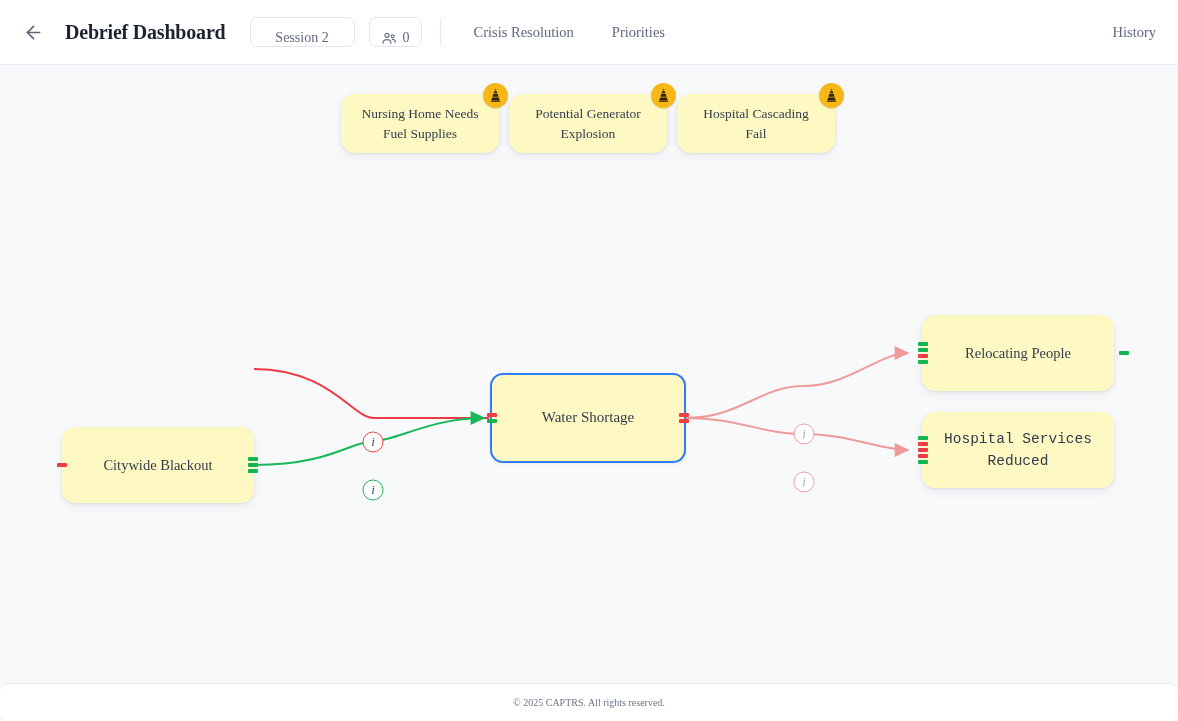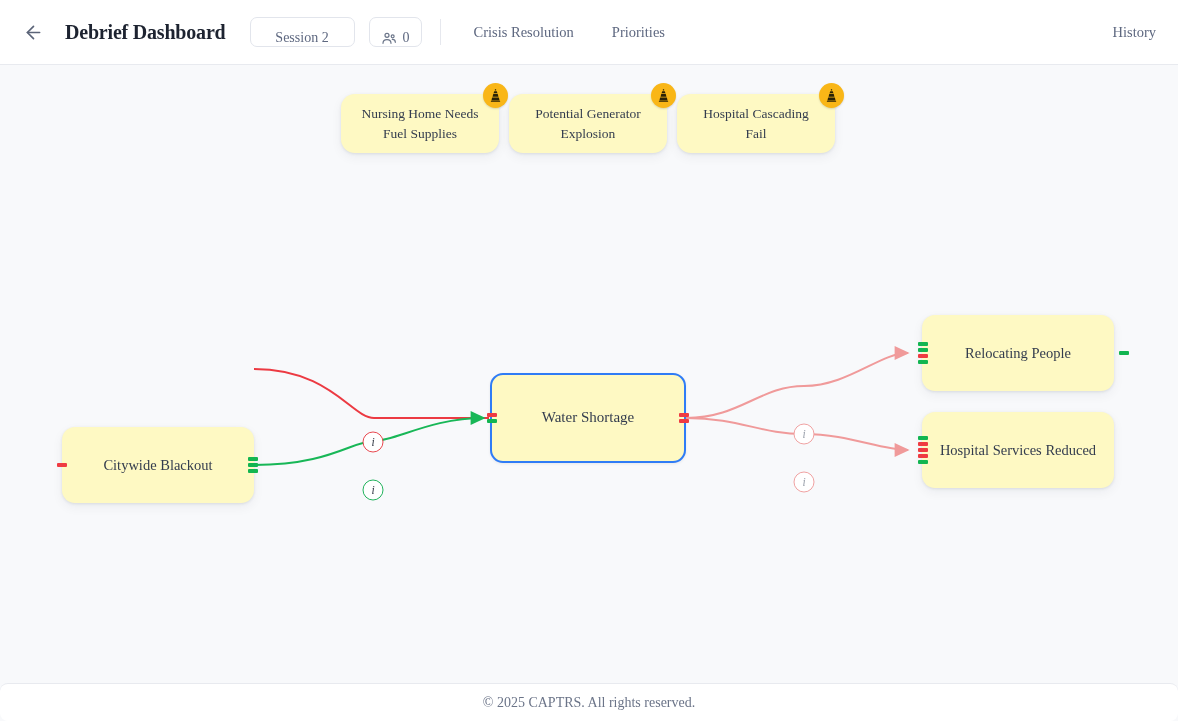--- a/index.html
+++ b/index.html
@@ -209,21 +209,21 @@
     position: absolute;
     left: 0;
     bottom: 0;
     width: 1178px;
     height: 38px;
     background: #ffffff;
     border-top: 1px solid #e8eaef;
     display: flex;
     align-items: center;
     justify-content: center;
-    font-size: 14px;
+    font-size: 10px;
     color: #6a7governing;
     color: #6b7488;
     border-radius: 8px;
   }
 </style>
 </head>
 <body>
 
 <div id="app-header">
 
@@ -364,21 +364,21 @@
       <span class="handle green"></span>
       <span class="handle green"></span>
       <span class="handle red"></span>
       <span class="handle green"></span>
     </span>
     <span class="handle-stack right" style="right:-16px;">
       <span class="handle green"></span>
     </span>
   </div>
 
-  <div class="node" style="left:922px; top:363px; width:192px; height:76px;">
+  <div class="node" style="left:922px; top:363px; width:192px; height:76px;font-family:Liberation Mono, monospace;">
     <span class="node-label">Hospital Services Reduced</span>
     <span class="handle-stack left">
       <span class="handle green"></span>
       <span class="handle red"></span>
       <span class="handle red"></span>
       <span class="handle red"></span>
       <span class="handle green"></span>
     </span>
   </div>
 

